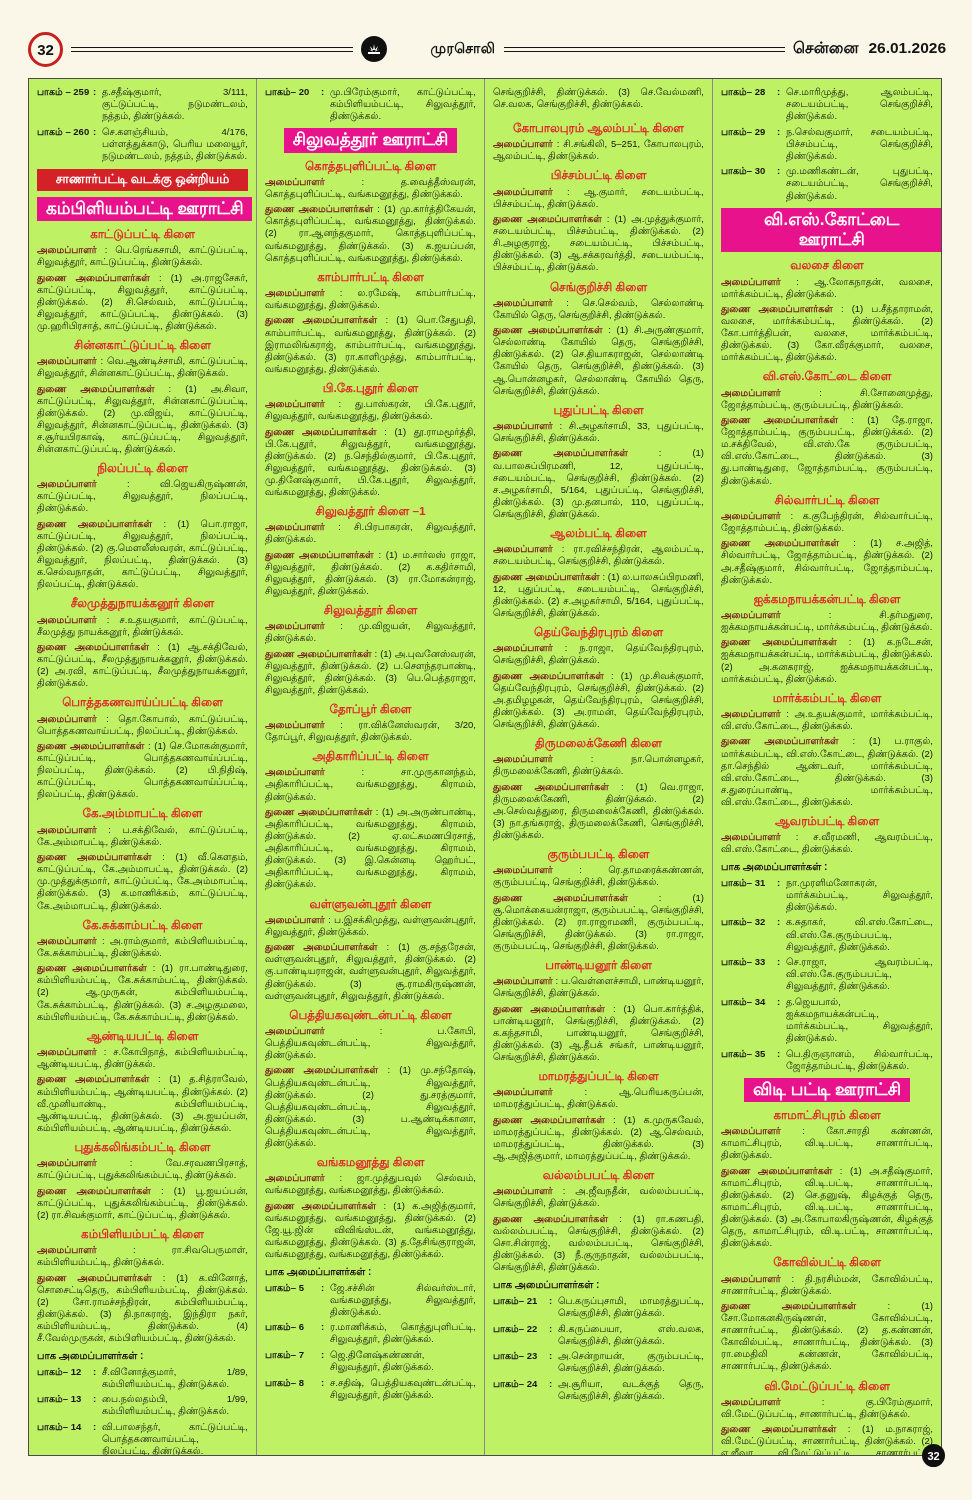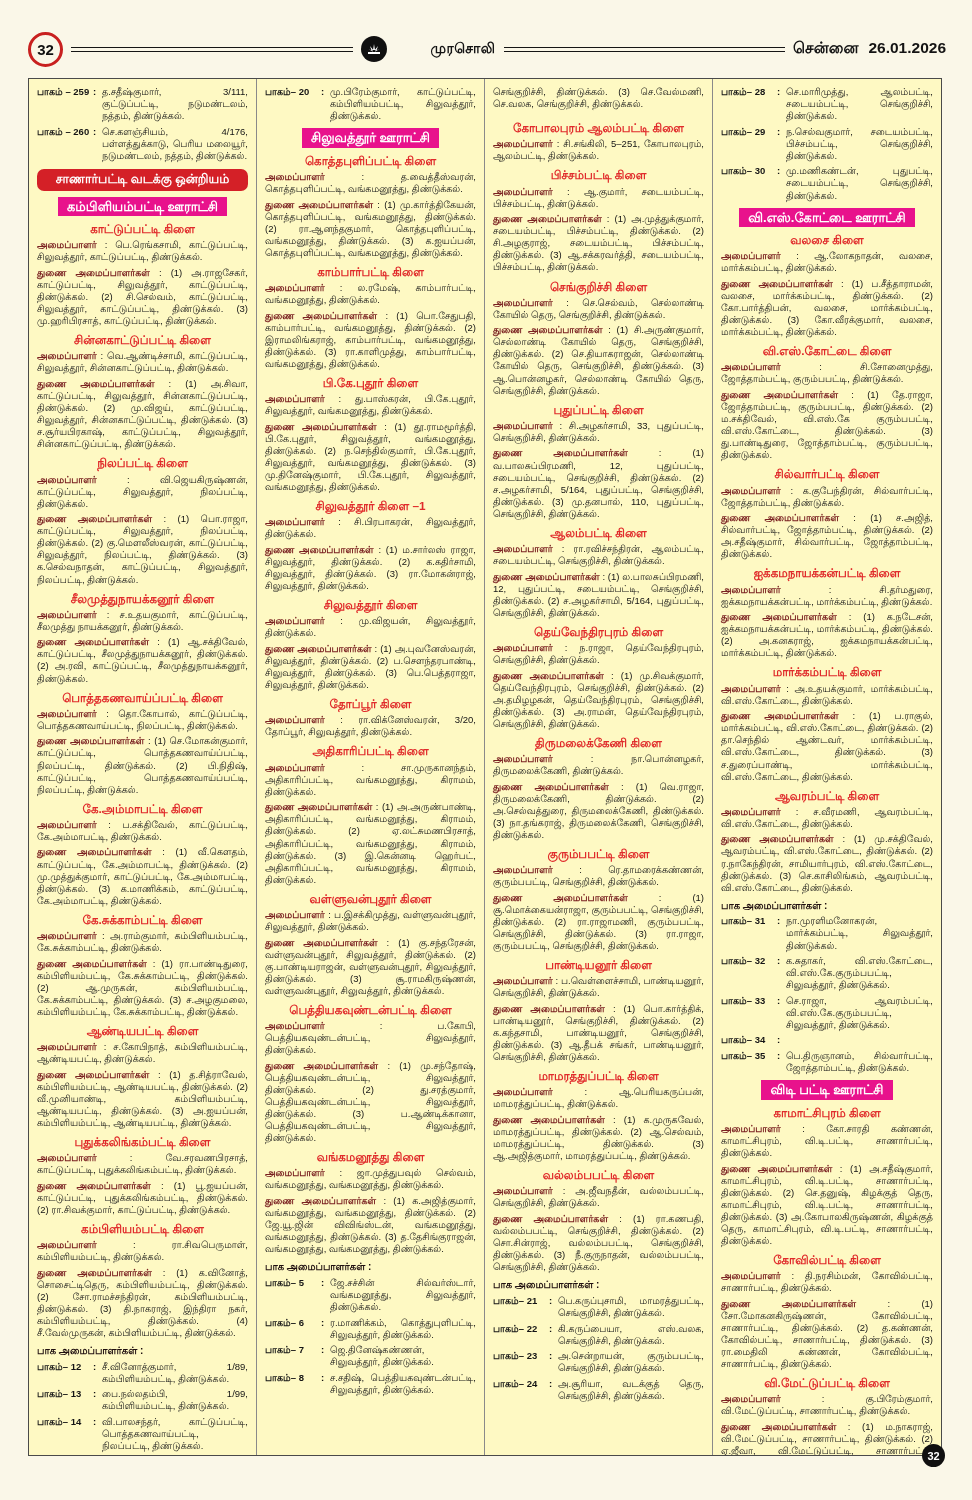--- a/index.html
+++ b/index.html
@@ -12,28 +12,28 @@
   
   .header{position:absolute;top:28px;left:28px;right:26px;height:42px;display:flex;align-items:center;gap:8px;}
   .pagenum-circle{width:29px;height:29px;border:3px solid #c8201f;border-radius:50%;flex:none;
     display:flex;align-items:center;justify-content:center;font-weight:bold;font-size:15px;color:#101010;background:#faf7e8;}
   .rule{flex:1;height:3px;border-top:1.6px solid #151515;border-bottom:1.6px solid #151515;}
   .logo-circle{width:26px;height:26px;border-radius:50%;background:#101010;flex:none;display:flex;align-items:center;justify-content:center;}
   .masthead{font-size:14px;font-weight:bold;letter-spacing:.5px;white-space:nowrap;margin-left:36px;}
   .edition-wrap{display:flex;gap:10px;white-space:nowrap;font-weight:bold;font-size:15.5px;}
   
   .content-box{position:absolute;top:78px;left:28px;width:914px;height:1378px;
-    border:1.6px solid #4a4a4a;box-sizing:border-box;display:flex;background:#fef9c3;}
+    border:1.6px solid #4a4a4a;box-sizing:border-box;display:flex;background:#bef264;}
   .col{width:25%;box-sizing:border-box;padding:7px 8px 6px;border-right:1px solid #8a8a8a;
     overflow:hidden;font-size:9.5px;line-height:1.27;text-align:justify;}
   .col:last-child{border-right:none;}
   .union-banner{background:#d42027;color:#fff;font-weight:bold;text-align:center;
-    font-size:12.5px;line-height:1.25;padding:3px 2px;margin:7px 0 5px;border-radius:7px;}
+    font-size:12.5px;line-height:1.25;padding:3px 2px;margin:7px 0 5px;}
   .panchayat-banner{background:#e8128c;color:#fff;font-weight:bold;text-align:center;
-    font-size:13px;line-height:1.2;padding:2px 9px;margin:6px auto 4px;width:max-content;max-width:96%;}
+    font-size:17px;line-height:1.2;padding:2px 9px;margin:6px auto 4px;width:max-content;max-width:96%;}
   .branch-heading{color:#e02b2b;font-weight:bold;text-align:center;font-size:11.8px;margin:6px 0 3px;line-height:1.2;}
   .subhead{font-weight:bold;text-align:left;font-size:10px;margin:6px 0 3px;color:#201010;}
   .para{margin:0 0 3.5px;}
   .lead{font-weight:bold;color:#7a2121;}
   .part-row{display:flex;margin:0 0 3.5px;}
   .plabel{width:56px;flex:none;font-weight:bold;}
   .pcolon{width:9px;flex:none;font-weight:bold;}
   .ptext{flex:1;}
   .cont-para{margin:0 0 11px;}
   
@@ -270,40 +270,40 @@
       <p class="para"><span class="lead">அமைப்பாளர்</span> : க.குபேந்திரன், சில்வார்பட்டி, ஜோத்தாம்பட்டி, திண்டுக்கல்.</p>
       <p class="para"><span class="lead">துணை அமைப்பாளர்கள்</span> : (1) ச.அஜித், சில்வார்பட்டி, ஜோத்தாம்பட்டி, திண்டுக்கல். (2) அ.சதீஷ்குமார், சில்வார்பட்டி, ஜோத்தாம்பட்டி, திண்டுக்கல்.</p>
       <div class="branch-heading">ஐக்கமநாயக்கன்பட்டி கிளை</div>
       <p class="para"><span class="lead">அமைப்பாளர்</span> : சி.தர்மதுரை, ஐக்கமநாயக்கன்பட்டி, மார்க்கம்பட்டி, திண்டுக்கல்.</p>
       <p class="para"><span class="lead">துணை அமைப்பாளர்கள்</span> : (1) க.நடேசன், ஐக்கமநாயக்கன்பட்டி, மார்க்கம்பட்டி, திண்டுக்கல். (2) அ.கனகராஜ், ஐக்கமநாயக்கன்பட்டி, மார்க்கம்பட்டி, திண்டுக்கல்.</p>
       <div class="branch-heading">மார்க்கம்பட்டி கிளை</div>
       <p class="para"><span class="lead">அமைப்பாளர்</span> : அ.உதயக்குமார், மார்க்கம்பட்டி, வி.எஸ்.கோட்டை, திண்டுக்கல்.</p>
       <p class="para"><span class="lead">துணை அமைப்பாளர்கள்</span> : (1) ப.ராகுல், மார்க்கம்பட்டி, வி.எஸ்.கோட்டை, திண்டுக்கல். (2) தா.செந்தில் ஆண்டவர், மார்க்கம்பட்டி, வி.எஸ்.கோட்டை, திண்டுக்கல். (3) ச.துரைப்பாண்டி, மார்க்கம்பட்டி, வி.எஸ்.கோட்டை, திண்டுக்கல்.</p>
       <div class="branch-heading">ஆவரம்பட்டி கிளை</div>
       <p class="para"><span class="lead">அமைப்பாளர்</span> : ச.வீரமணி, ஆவரம்பட்டி, வி.எஸ்.கோட்டை, திண்டுக்கல்.</p>
-      <p class="para"><span class="lead">துணை அமைப்பாளர்கள்</span> : (1) மு.சக்திவேல், ஆவரம்பட்டி, வி.எஸ்.கோட்டை, திண்டுக்கல். (2) ர.நாகேந்திரன், சாமியார்புரம், வி.எஸ்.கோட்டை, திண்டுக்கல். (3) செ.காசிலிங்கம், ஆவரம்பட்டி, வி.எஸ்.கோட்டை, திண்டுக்கல்.</p>
       <div class="subhead">பாக அமைப்பாளர்கள் :</div>
       <div class="part-row">
         <span class="plabel">பாகம்– 31</span>
         <span class="pcolon">:</span>
         <span class="ptext">நா.முரளிமனோகரன், மார்க்கம்பட்டி, சிலுவத்தூர், திண்டுக்கல்.</span>
       </div>
       <div class="part-row">
         <span class="plabel">பாகம்– 32</span>
         <span class="pcolon">:</span>
         <span class="ptext">க.சுதாகர், வி.எஸ்.கோட்டை, வி.எஸ்.கே.குரும்பபட்டி, சிலுவத்தூர், திண்டுக்கல்.</span>
       </div>
       <div class="part-row">
         <span class="plabel">பாகம்– 33</span>
         <span class="pcolon">:</span>
         <span class="ptext">செ.ராஜா, ஆவரம்பட்டி, வி.எஸ்.கே.குரும்பபட்டி, சிலுவத்தூர், திண்டுக்கல்.</span>
       </div>
       <div class="part-row">
         <span class="plabel">பாகம்– 34</span>
         <span class="pcolon">:</span>
+        <span class="ptext">த.ஜெயபால், ஐக்கமநாயக்கன்பட்டி, மார்க்கம்பட்டி, சிலுவத்தூர், திண்டுக்கல்.</span>
       </div>
       <div class="part-row">
         <span class="plabel">பாகம்– 35</span>
         <span class="pcolon">:</span>
         <span class="ptext">பெ.திருஞானம், சில்வார்பட்டி, ஜோத்தாம்பட்டி, திண்டுக்கல்.</span>
       </div>
       <div class="panchayat-banner">விடி பட்டி ஊராட்சி</div>
       <div class="branch-heading">காமாட்சிபுரம் கிளை</div>
       <p class="para"><span class="lead">அமைப்பாளர்</span> : கோ.சாரதி கண்ணன், காமாட்சிபுரம், வி.டி.பட்டி, சாணார்பட்டி, திண்டுக்கல்.</p>
       <p class="para"><span class="lead">துணை அமைப்பாளர்கள்</span> : (1) அ.சதீஷ்குமார், காமாட்சிபுரம், வி.டி.பட்டி, சாணார்பட்டி, திண்டுக்கல். (2) செ.தனுஷ், கிழக்குத் தெரு, காமாட்சிபுரம், வி.டி.பட்டி, சாணார்பட்டி, திண்டுக்கல். (3) அ.கோபாலகிருஷ்ணன், கிழக்குத் தெரு, காமாட்சிபுரம், வி.டி.பட்டி, சாணார்பட்டி, திண்டுக்கல்.</p>

